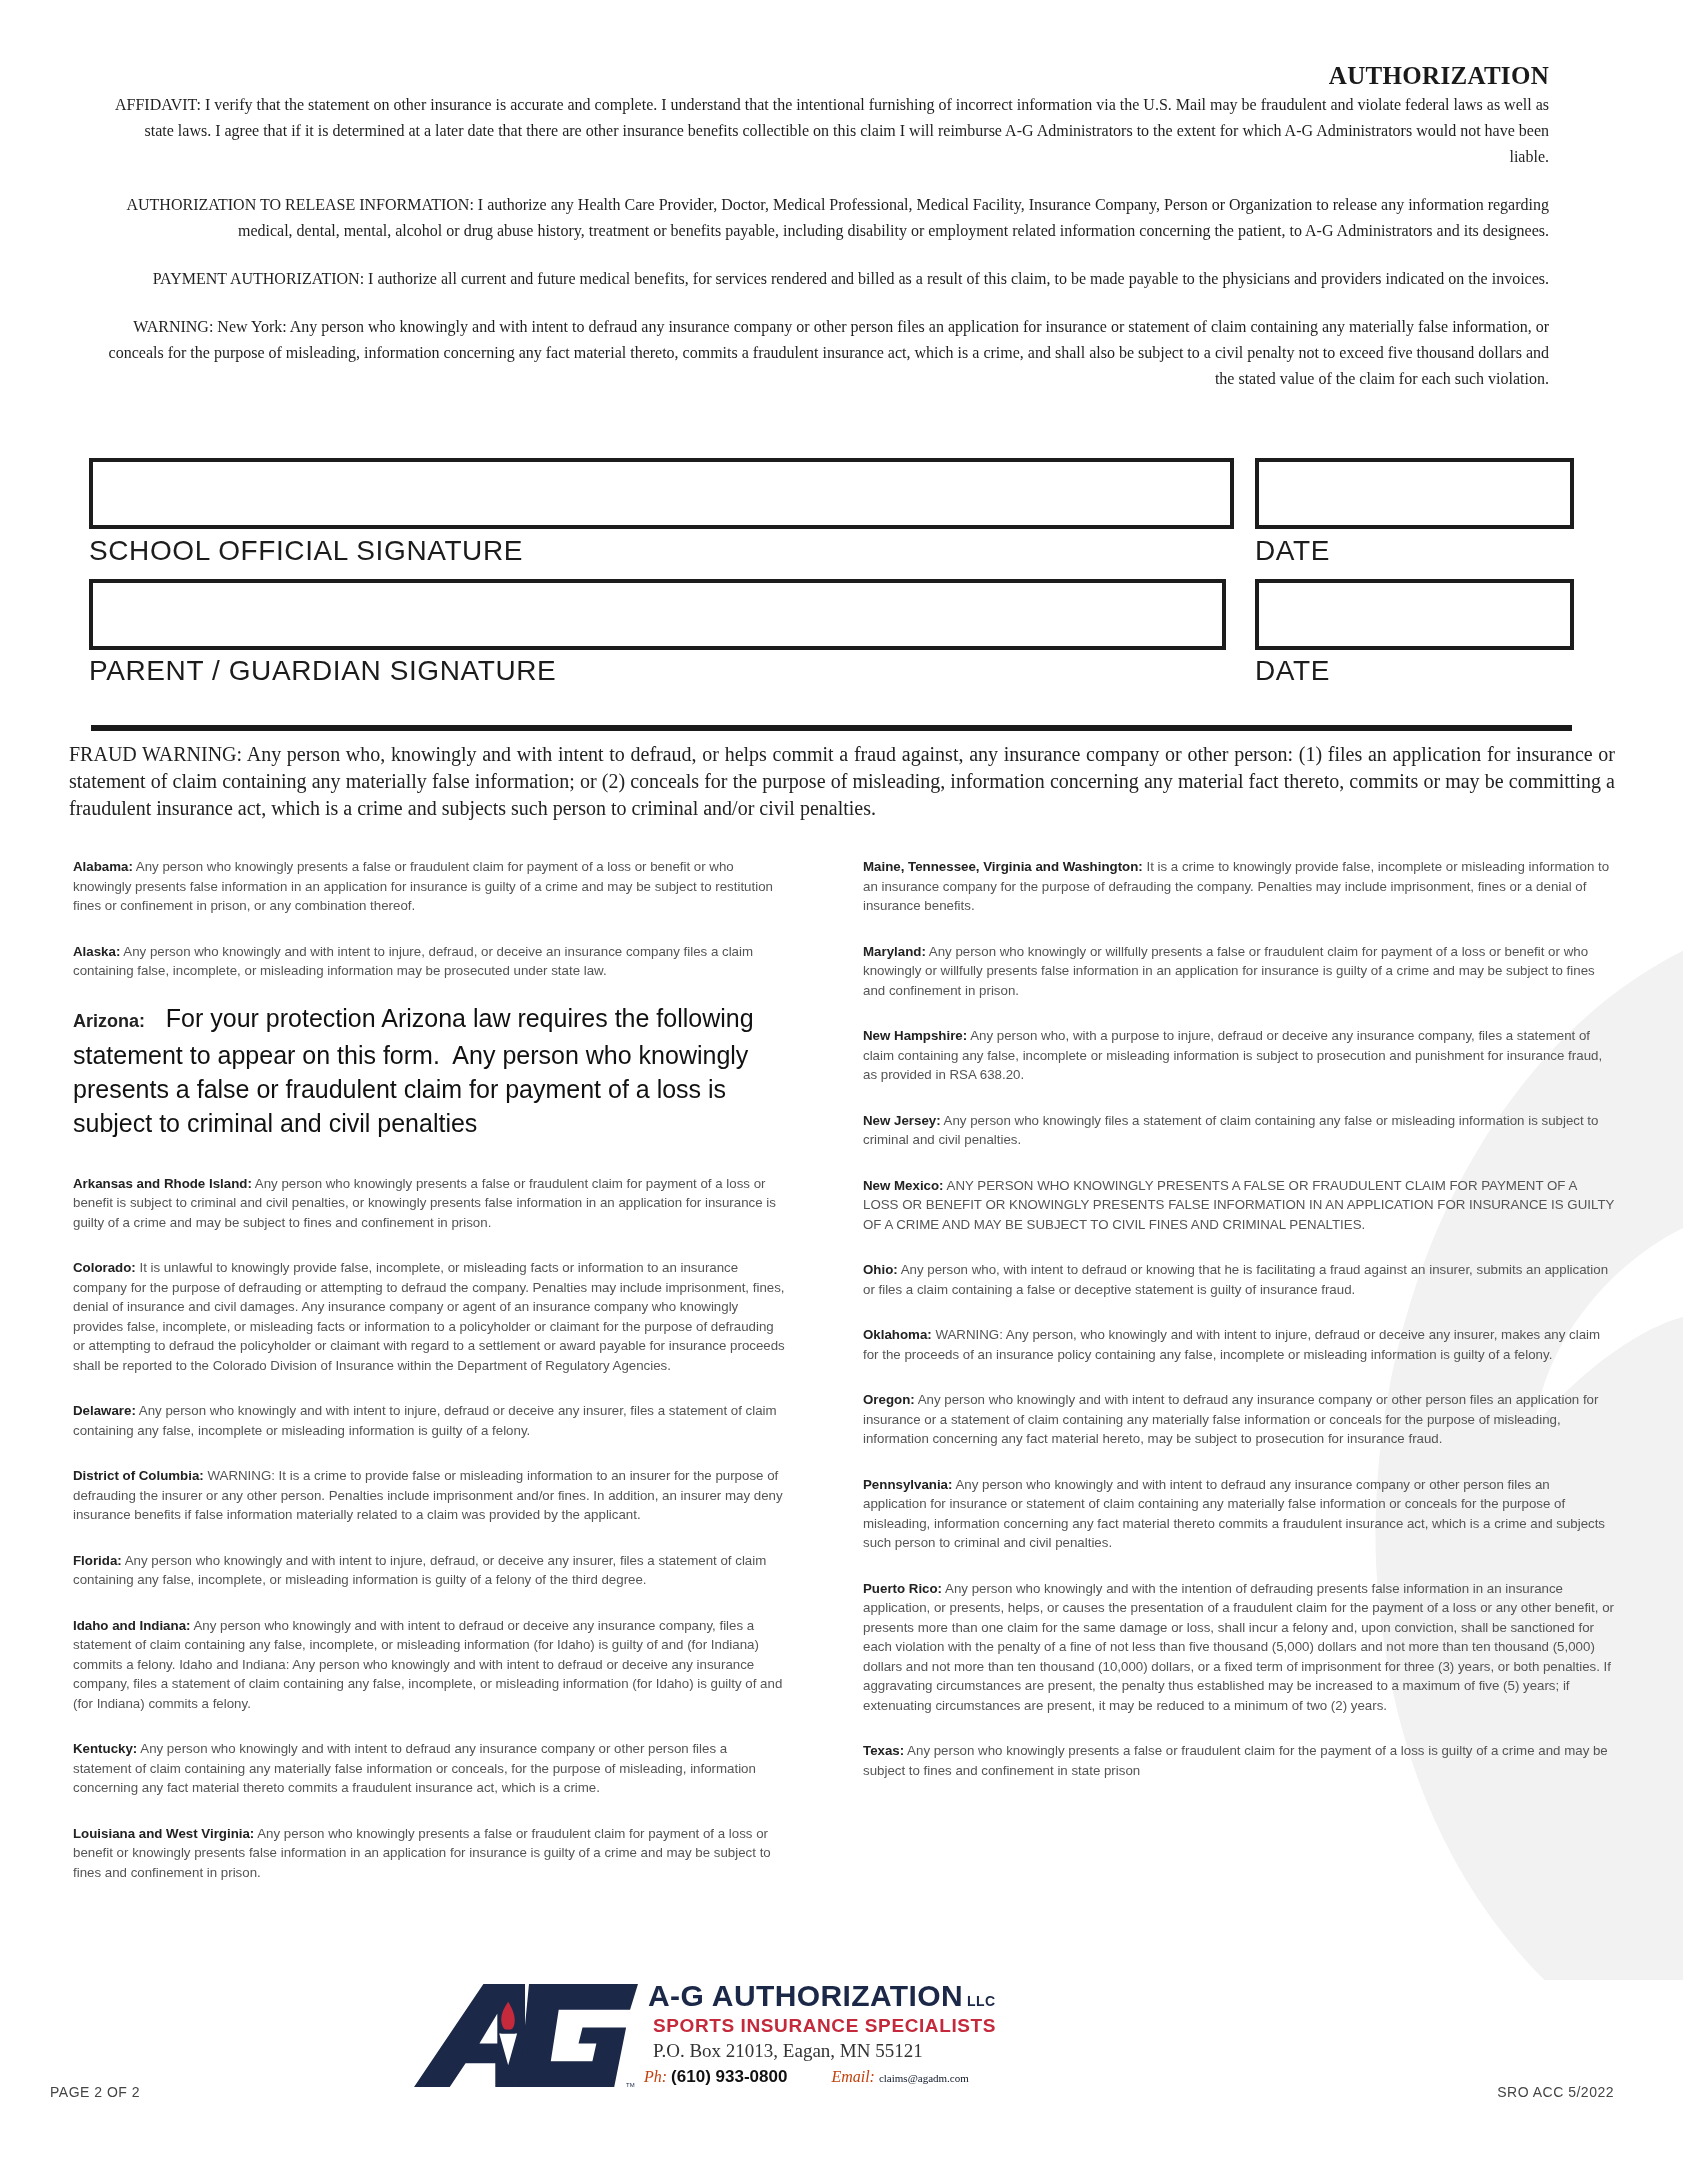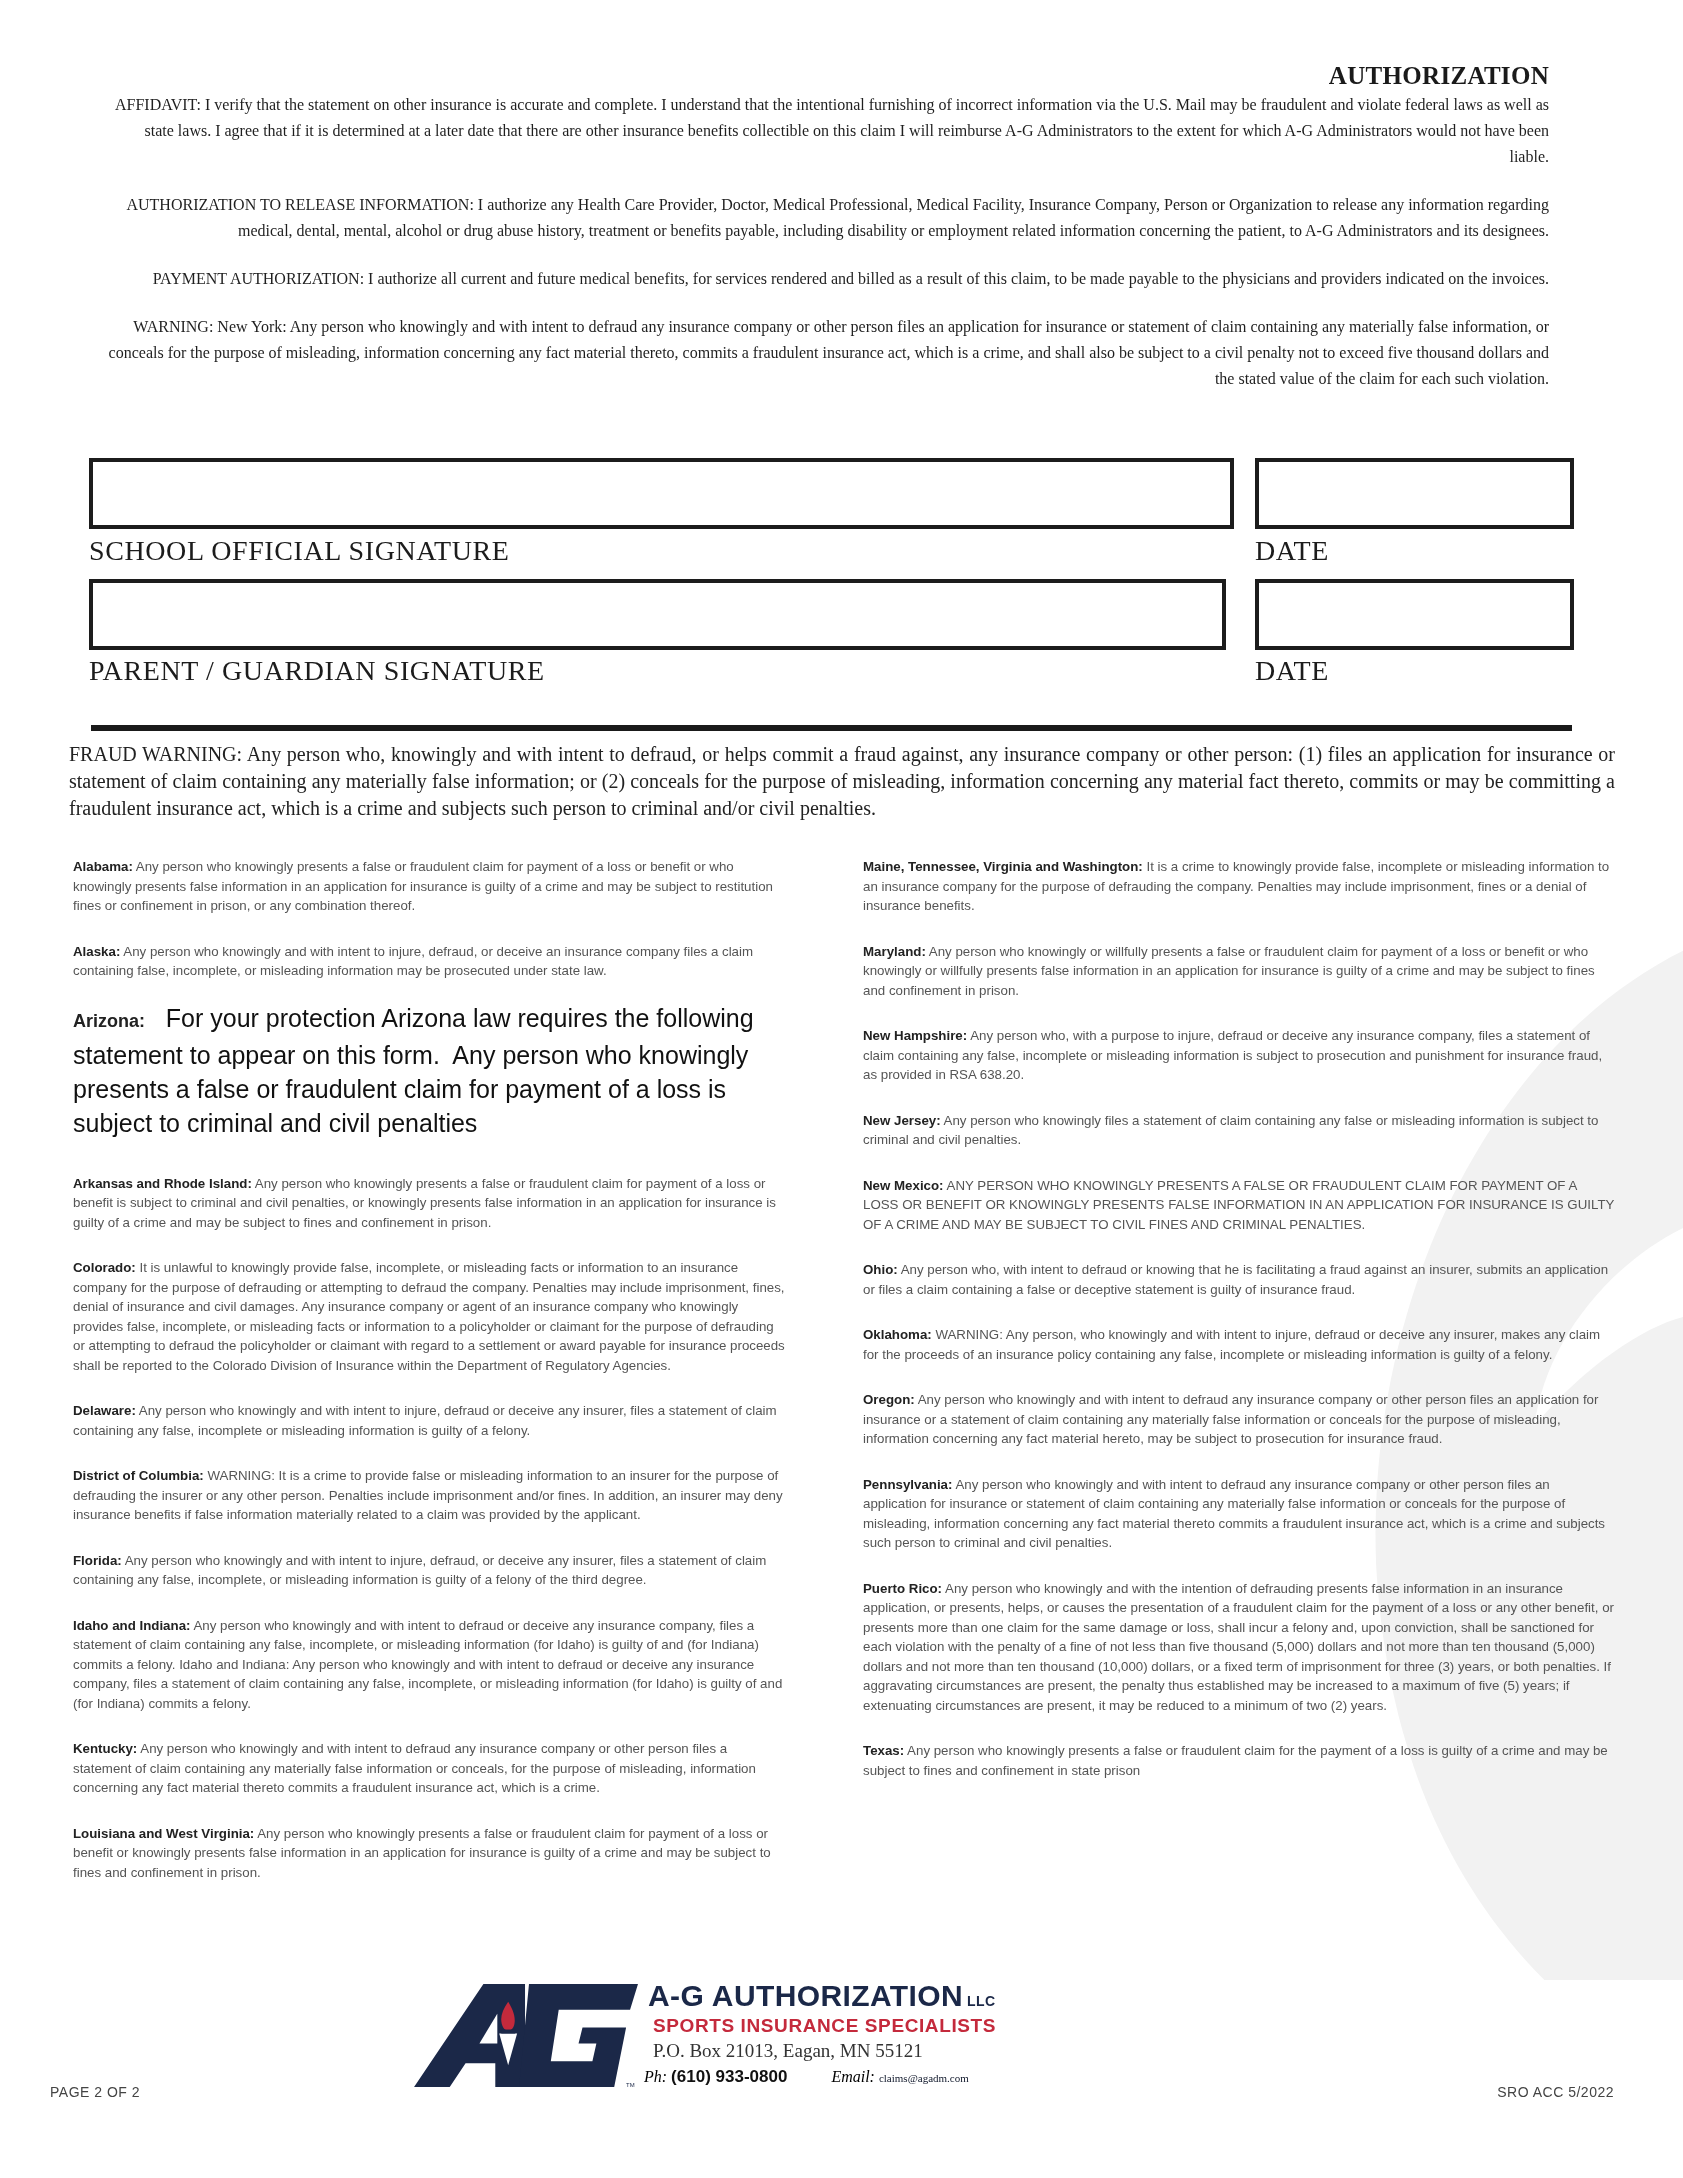--- a/index.html
+++ b/index.html
@@ -6,21 +6,21 @@
     html, body { width: 1683px; height: 2178px; background: #ffffff; overflow: hidden; }
     body { position: relative; font-family: "Liberation Serif", serif; color: #222; }
 
     .watermark { position: absolute; right: 0; top: 931px; width: 495px; height: 1049px; pointer-events: none; }
 
     .auth { position: absolute; left: 104px; top: 62px; width: 1445px; text-align: right; }
     .auth h1 { font-family: "Liberation Serif", serif; font-size: 25px; font-weight: bold; color: #1a1a1a; letter-spacing: 0.3px; margin-bottom: 2px; }
     .auth p { font-size: 16px; line-height: 26px; color: #1f1f1f; margin-bottom: 22px; }
     .auth p:last-child { margin-bottom: 0; }
     .sig-box { position: absolute; border: 4px solid #1c1c1c; background: #fff; }
-    .sig-label { position: absolute; font-family: Liberation Serif, serif; font-size: 28px; color: #1c1c1c; letter-spacing: 0.6px; }
+    .sig-label { position: absolute; font-family: Liberation Sans, sans-serif; font-size: 28px; color: #1c1c1c; letter-spacing: 0.6px; }
 
     .divider { position: absolute; left: 91px; top: 725px; width: 1481px; height: 6px; background: #1a1a1a; }
 
     .fraud { position: absolute; left: 69px; top: 741px; width: 1546px; font-size: 20px; line-height: 27px; text-align: justify; color: #222; }
 
     .col { position: absolute; font-family: "Liberation Sans", sans-serif; color: #555; font-size: 13.3px; line-height: 19.5px; }
     .col .entry { margin-bottom: 26px; }
     .col .entry b { color: #222; font-weight: bold; }
     .col-left { left: 73px; top: 857px; width: 713px; }
     .col-right { left: 863px; top: 857px; width: 752px; }
@@ -29,21 +29,21 @@
 
     .footer { position: absolute; left: 0; top: 1975px; width: 1683px; height: 139px; }
     .page-num { position: absolute; left: 50px; top: 109px; font-family: "Liberation Sans", sans-serif; font-size: 14px; color: #444; letter-spacing: 0.5px; }
     .form-code { position: absolute; right: 69px; top: 109px; font-family: "Liberation Sans", sans-serif; font-size: 14px; color: #444; letter-spacing: 0.5px; }
     .logo { position: absolute; left: 414px; top: 5px; width: 228px; height: 109px; }
     .company { position: absolute; left: 648px; top: 4px; font-family: "Liberation Sans", sans-serif; font-weight: bold; font-size: 30px; color: #1b2848; letter-spacing: 0.4px; }
     .company .llc { font-size: 14px; margin-left: 4px; }
     .tagline { position: absolute; left: 653px; top: 40px; font-family: "Liberation Sans", sans-serif; font-weight: bold; font-size: 19px; color: #c42a3c; letter-spacing: 0.6px; }
     .address { position: absolute; left: 653px; top: 65px; font-family: "Liberation Serif", serif; font-size: 19px; color: #333; }
     .contact { position: absolute; left: 644px; top: 92px; font-size: 16px; color: #222; white-space: nowrap; }
-    .contact .lbl { font-family: "Liberation Serif", serif; font-style: italic; color: #000000; }
+    .contact .lbl { font-family: "Liberation Serif", serif; font-style: italic; color: #c2410c; }
     .contact .phone { font-family: "Liberation Sans", sans-serif; font-weight: bold; font-size: 17px; color: #111; margin-right: 40px; }
     .contact .email { font-family: "Liberation Serif", serif; font-size: 11px; color: #0f172a; }
   </style>
 </head>
 <body>
 
 <svg class="watermark" viewBox="0 0 500 1060" preserveAspectRatio="none">
   <path d="M500 20 C 300 120, 180 380, 190 640 C 200 820, 260 960, 360 1060 L 500 1060 Z" fill="#f2f2f2"></path>
   <path d="M500 300 C 420 340, 360 420, 350 500 C 400 440, 460 400, 500 390 Z" fill="#ffffff"></path>
 </svg>

